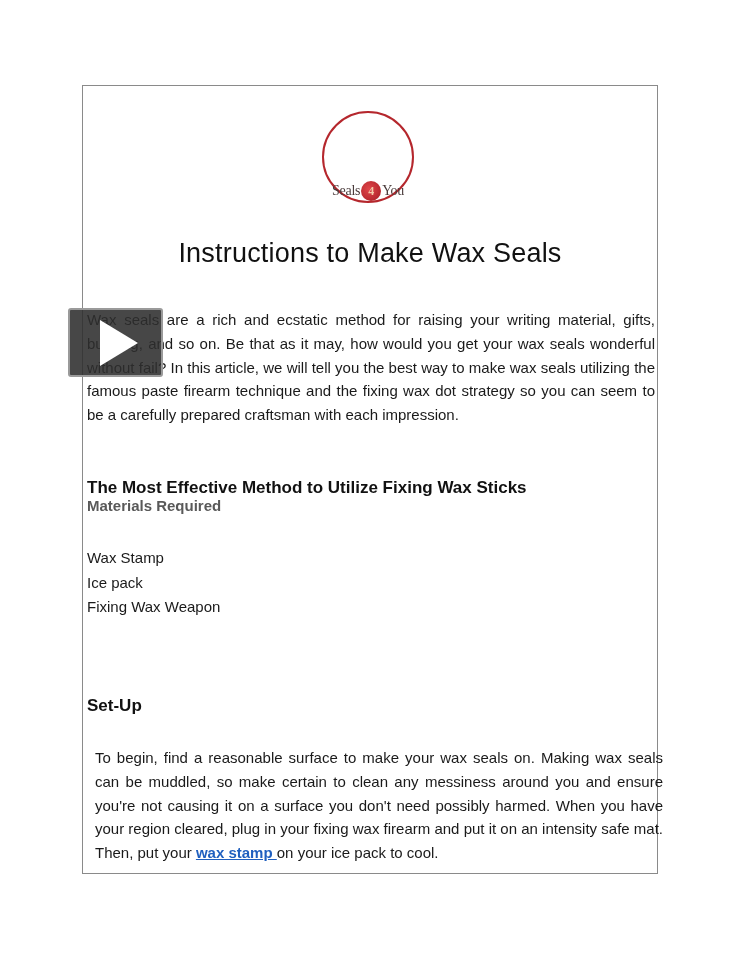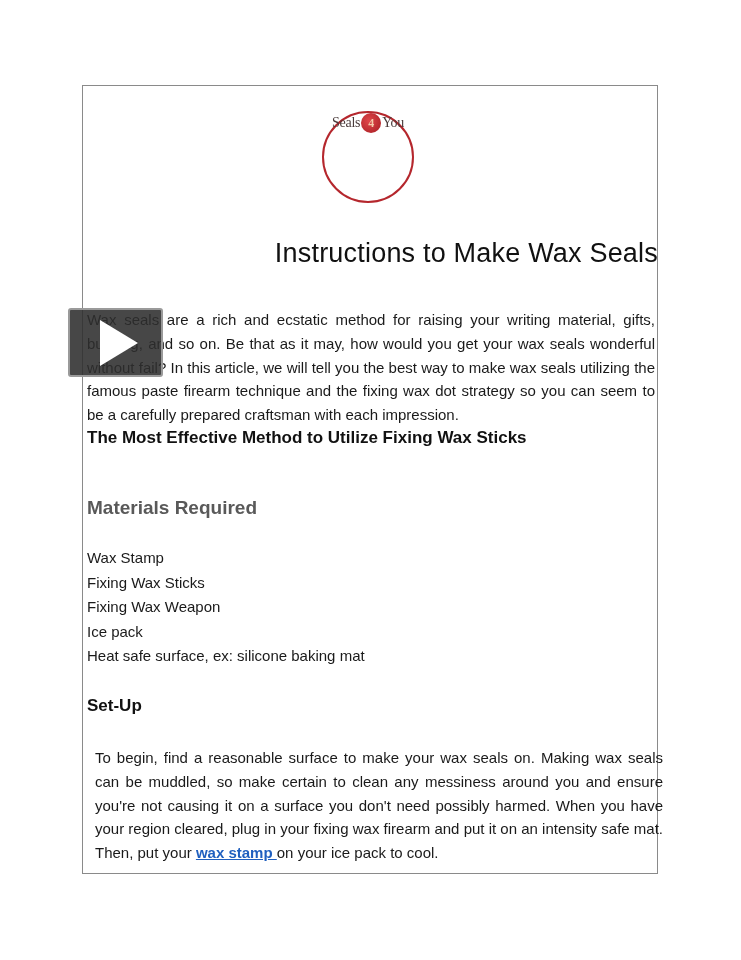--- a/index.html
+++ b/index.html
@@ -28,21 +28,21 @@
     .logo {
       position: absolute;
       left: 322px;
       top: 111px;
       width: 92px;
       height: 92px;
       border: 2px solid #b5272d;
       border-radius: 50%;
       box-sizing: border-box;
       display: flex;
-      align-items: flex-start;
+      align-items: flex-end;
       justify-content: center;
     }
     .logo-inner {
       display: flex;
       align-items: center;
       font-family: "Liberation Serif", "DejaVu Serif", serif;
       font-size: 14px;
       color: #4a3b3b;
       letter-spacing: -0.3px;
     }
@@ -57,21 +57,21 @@
       align-items: center;
       justify-content: center;
       margin: 0 1px;
       font-weight: bold;
     }
     .title {
       position: absolute;
       left: 82px;
       width: 576px;
       top: 238px;
-      text-align: right;
+      text-align: center;
       font-size: 27px;
       color: #111;
       letter-spacing: 0.2px;
     }
     .text-block {
       position: absolute;
       left: 87px;
       width: 568px;
       font-size: 15px;
       line-height: 23.8px;
@@ -79,26 +79,26 @@
     }
     .justify { text-align: justify; text-align-last: left; }
     .intro { top: 308px; }
     .h2 {
       position: absolute;
       left: 87px;
       font-size: 17px;
       font-weight: bold;
       color: #111;
     }
-    .h2.main { top: 428px; }
+    .h2.main { top: 478px; }
     .h3 {
       position: absolute;
       left: 87px;
       top: 497px;
-      font-size: 19px;
+      font-size: 15px;
       font-weight: bold;
       color: #595959;
     }
     .materials {
       position: absolute;
       left: 87px;
       top: 546px;
       margin: 0;
       padding: 0;
       list-style: none;
@@ -149,24 +149,22 @@
 <div class="title">Instructions to Make Wax Seals</div>
 
 <div class="text-block justify intro">Wax seals are a rich and ecstatic method for raising your writing material, gifts, building, and so on. Be that as it may, how would you get your wax seals wonderful without fail? In this article, we will tell you the best way to make wax seals utilizing the famous paste firearm technique and the fixing wax dot strategy so you can seem to be a carefully prepared craftsman with each impression.</div>
 
 <div class="h2 main">The Most Effective Method to Utilize Fixing Wax Sticks</div>
 
 <div class="h3">Materials Required</div>
 
 <ul class="materials">
   <li>Wax Stamp</li>
-  <li>Fixing Wax Sticks</li>
+  <li>Ice pack</li>
   <li>Fixing Wax Weapon</li>
-  <li>Ice pack</li>
-  <li>Heat safe surface, ex: silicone baking mat</li>
 </ul>
 
 <div class="h2 setup">Set-Up</div>
 
 <div class="text-block justify setup-text"><span>To begin, find a reasonable surface to make your wax seals on. Making wax seals can be muddled, so make certain to clean any messiness around you and ensure you're not causing it on a surface you don't need possibly harmed. When you have your region cleared, plug in your fixing wax firearm and put it on an intensity safe mat. Then, put your </span><a class="link">wax stamp </a><span>on your ice pack to cool.</span></div>
 
 <div class="play-btn">
   <svg width="38" height="46" viewBox="0 0 38 46">
     <polygon points="0,0 38,23 0,46" fill="#ffffff"></polygon>
   </svg>

